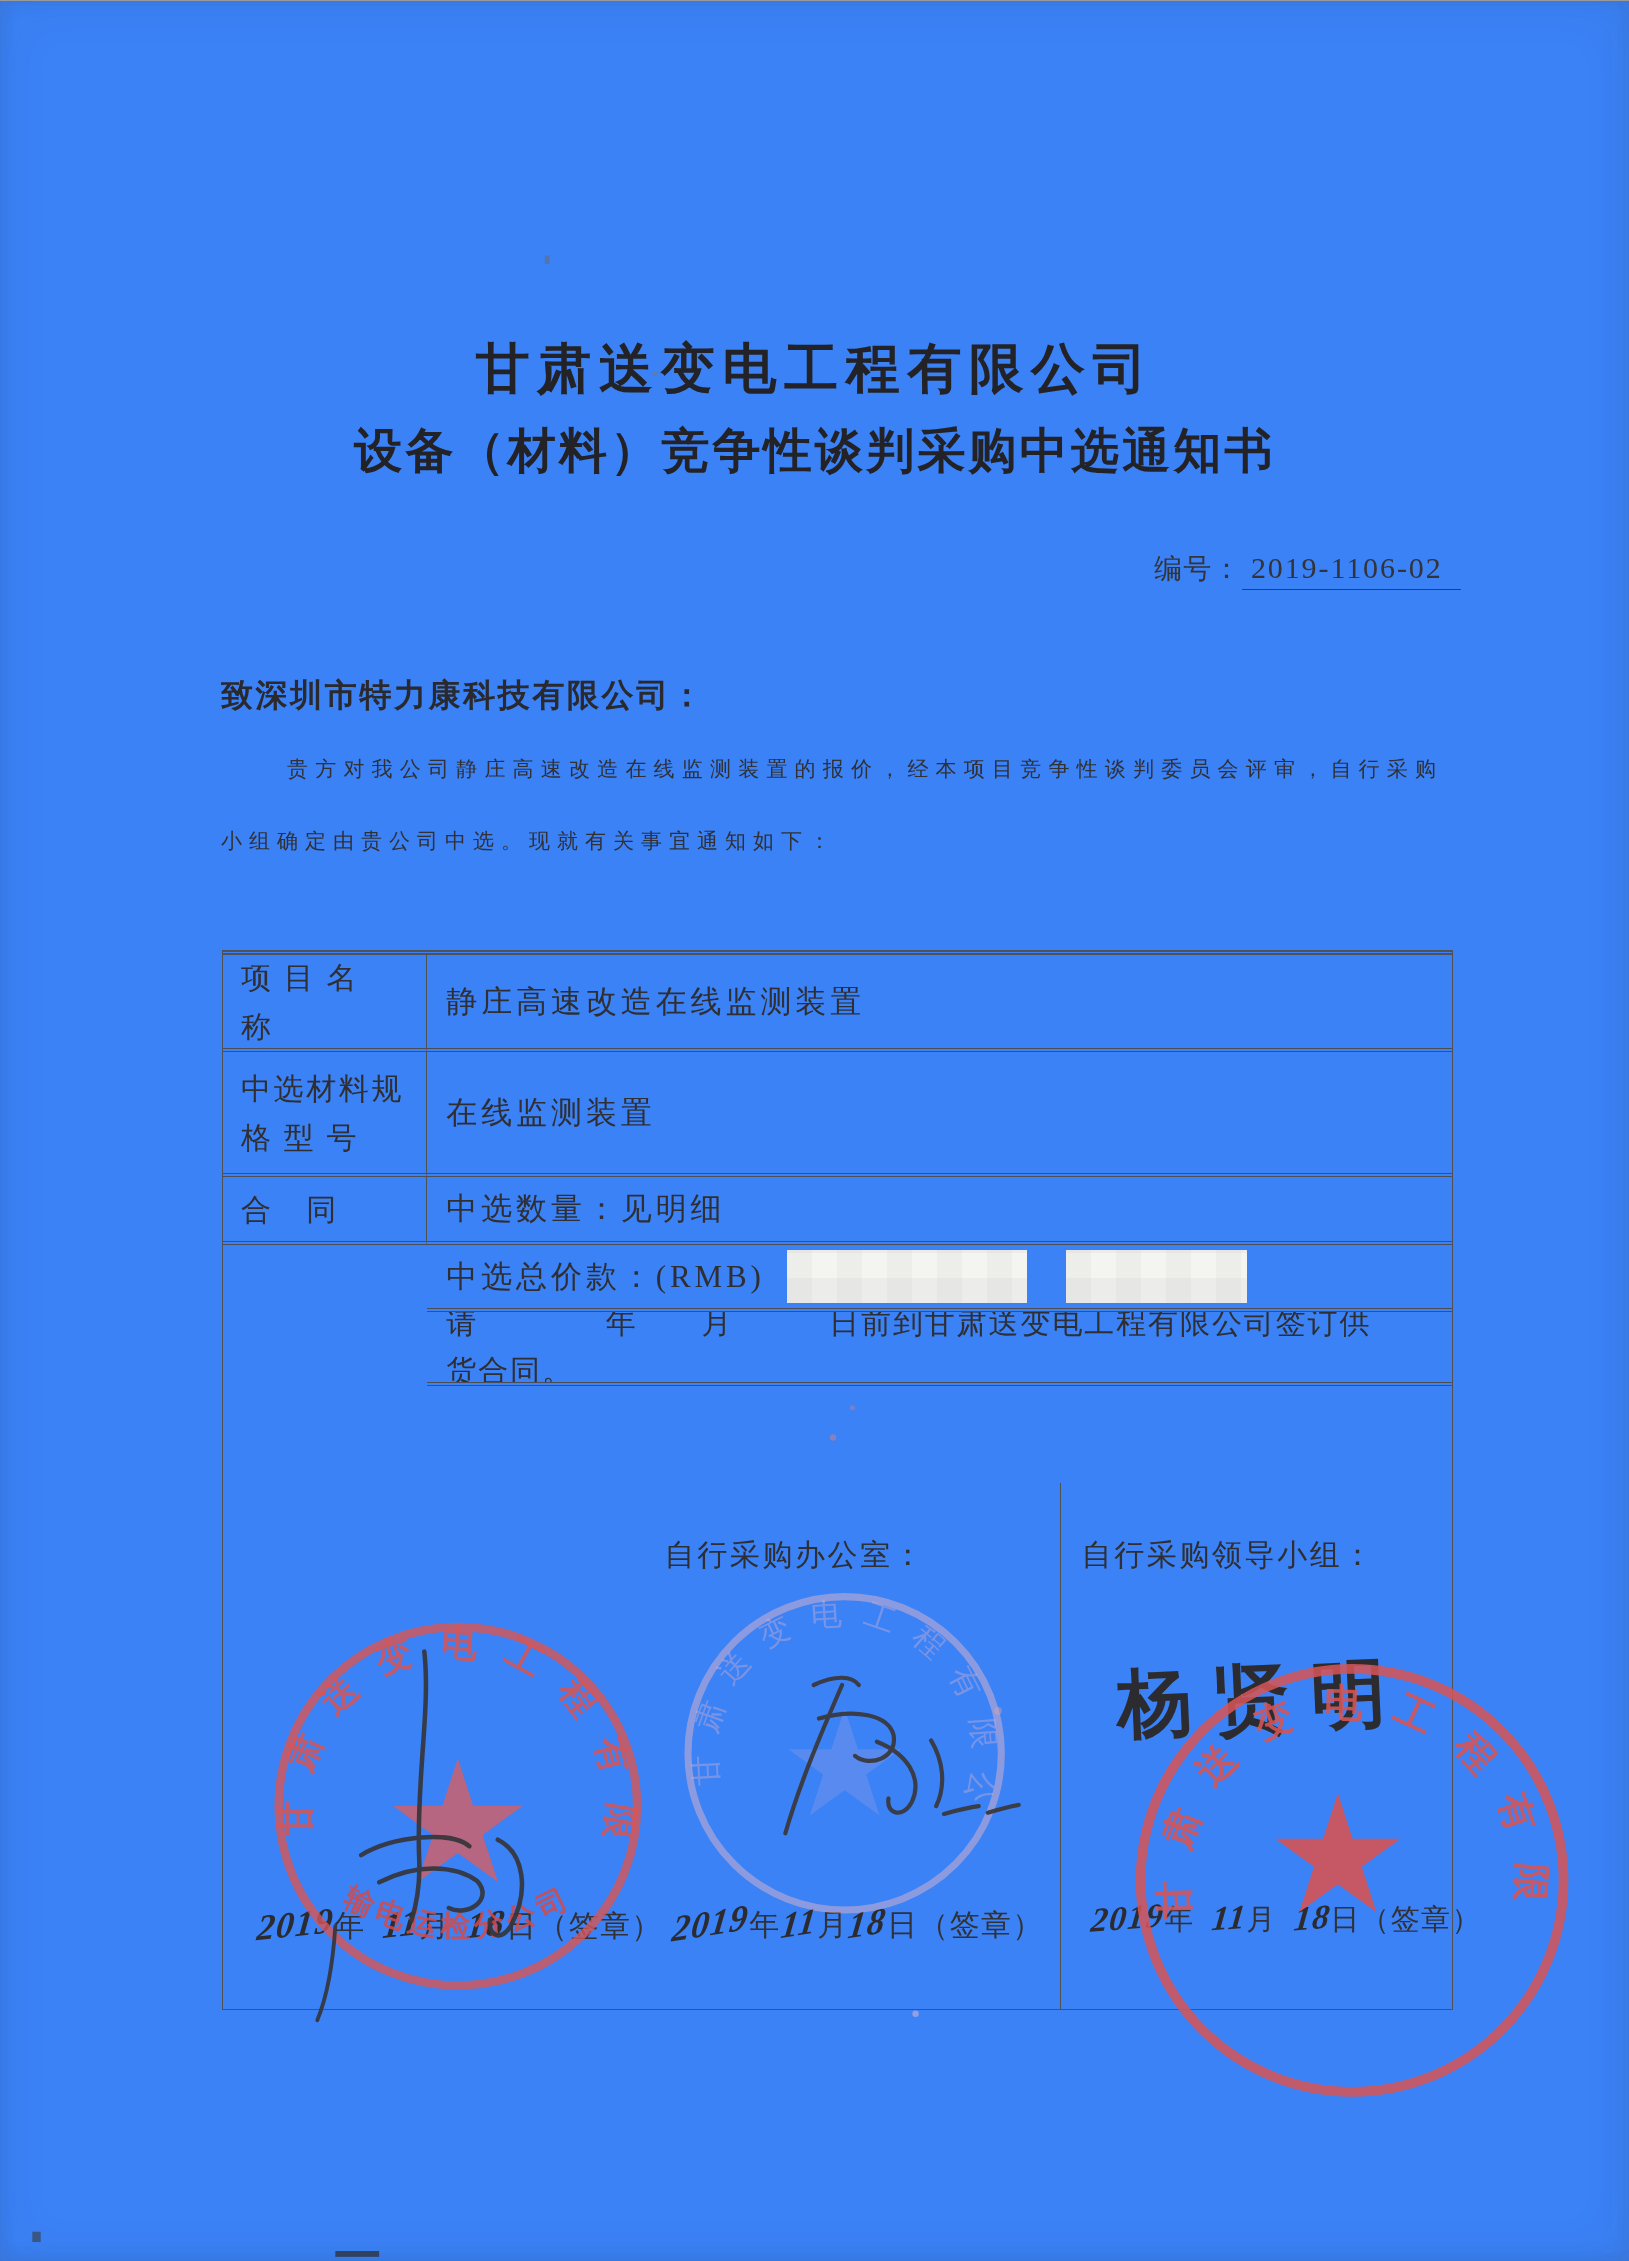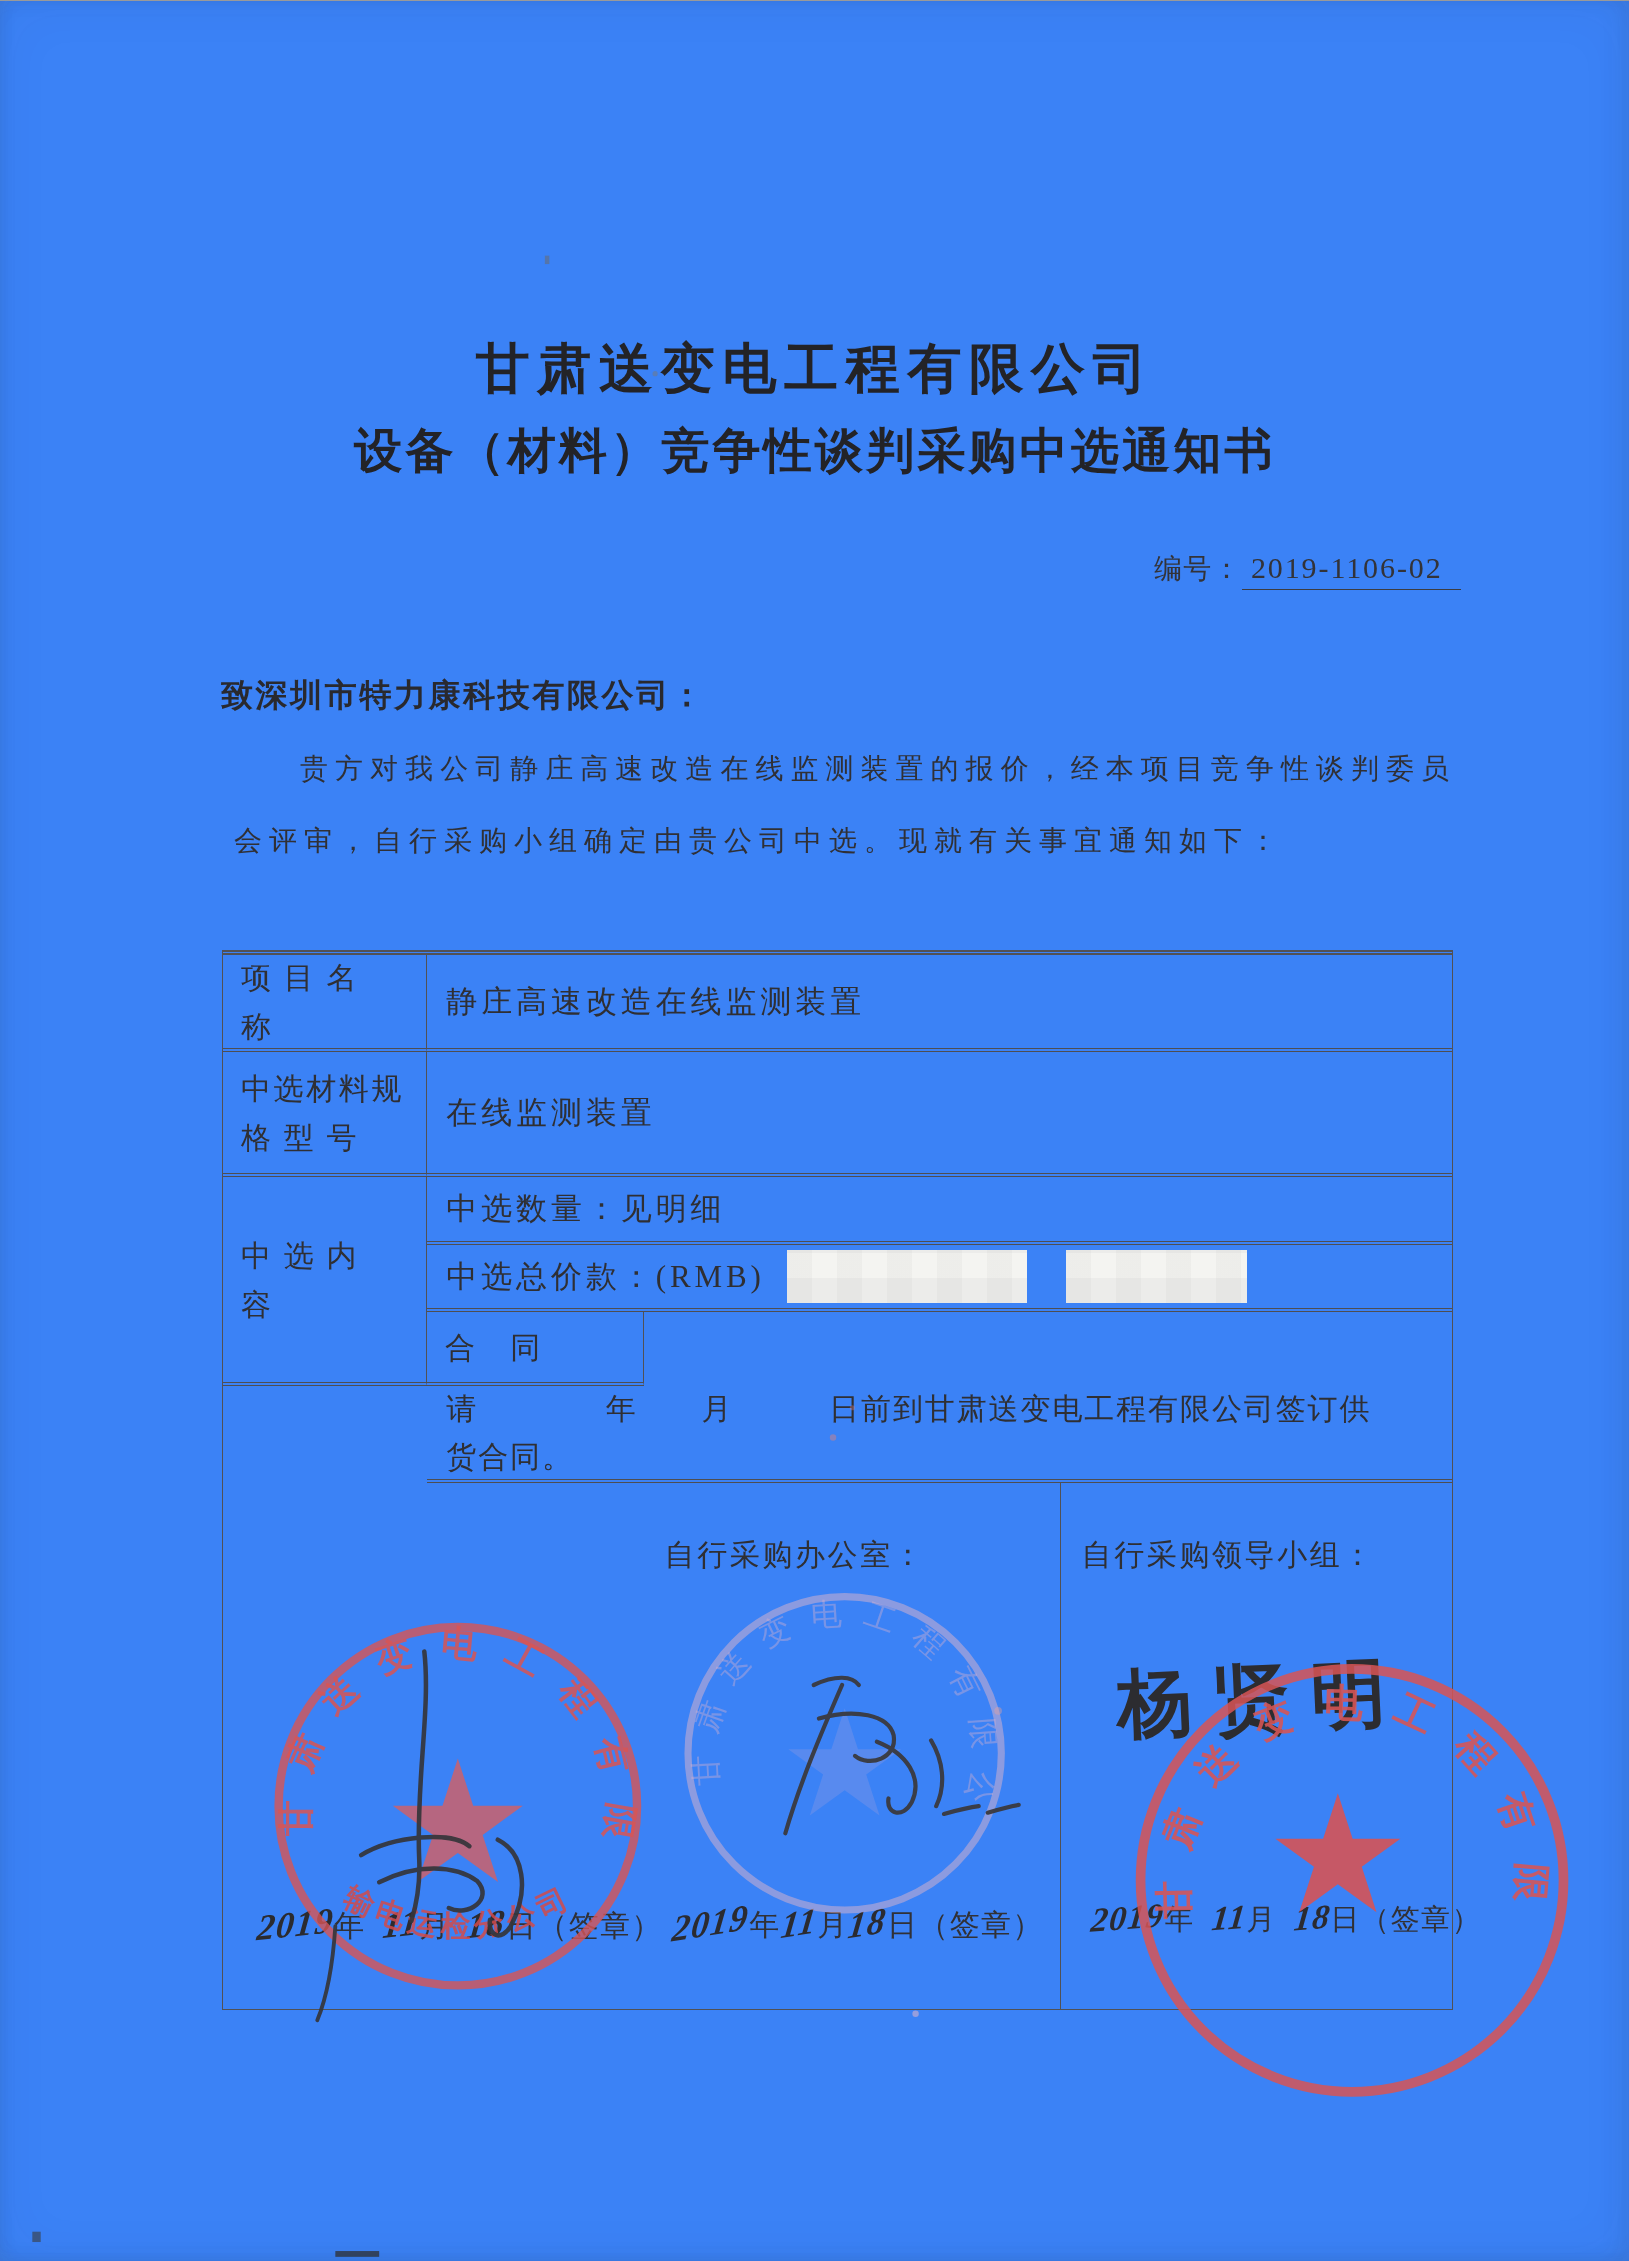--- a/index.html
+++ b/index.html
@@ -16,21 +16,21 @@
                inset 0 -7.7px 17px rgba(60,60,60,.05),
                inset 6.4px 0 14px rgba(60,60,60,.04);
   }
   .abs{position:absolute;}
   .title{left:0;right:0;text-align:center;font-weight:bold;color:#232327;}
   .title1{top:332px;font-size:54px;letter-spacing:7.7px;}
   .title2{top:418px;font-size:48px;letter-spacing:3.2px;}
   .docno{top:549px;left:1154px;font-size:28px;letter-spacing:1.3px;color:#333338;}
   .docno .num{display:inline-block;font-size:30px;padding:0 18px 3.9px 9px;border-bottom:1.9px solid #3c3c40;letter-spacing:1.9px;}
   .addr{top:673px;left:221px;font-size:32px;font-weight:bold;letter-spacing:2.6px;color:#29292e;}
-  .para{top:732px;left:234px;width:1222px;font-size:28px;line-height:72px;letter-spacing:7px;
+  .para{top:732px;left:221px;width:1222px;font-size:21px;line-height:72px;letter-spacing:7px;
         text-align:justify;text-indent:66px;color:#303035;}
 
   
   .tbl{left:222px;top:949px;width:1231px;height:1060px;box-sizing:border-box;
        border:1.9px solid #515155;border-top:5.2px double #515155;
        display:grid;
        grid-template-columns:204px 217px 417px 1fr;
        grid-template-rows:97px 125px 68px 67px 74px 97px 1fr;}
   .cell{box-sizing:border-box;display:flex;align-items:center;overflow:hidden;}
   .bR{border-right:1.9px solid #515155;}
@@ -81,22 +81,20 @@
   <div class="abs tbl">
 
     <div class="cell bR bB lab">项  目  名
 称</div>
     <div class="cell bB con span3">静庄高速改造在线监测装置</div>
 
     <div class="cell bR bB lab">中选材料规
 格  型  号</div>
     <div class="cell bB con span3">在线监测装置</div>
 
-    <div class="cell bR bB lab r3lab">中  选  内
-容</div>
     <div class="cell bB con span3" style="grid-row:3">中选数量：见明细</div>
     <div class="cell bB con span3" style="grid-row:4">
       <span>中选总价款：(RMB)</span>
       <span class="mosaic m1"></span>
       <span class="mosaic m2"></span>
     </div>
 
     <div class="cell bR bB lab">合　同</div>
     <div class="cell bB con small span3">请　　　　年　　月　　　日前到甘肃送变电工程有限公司签订供
 货合同。</div>

